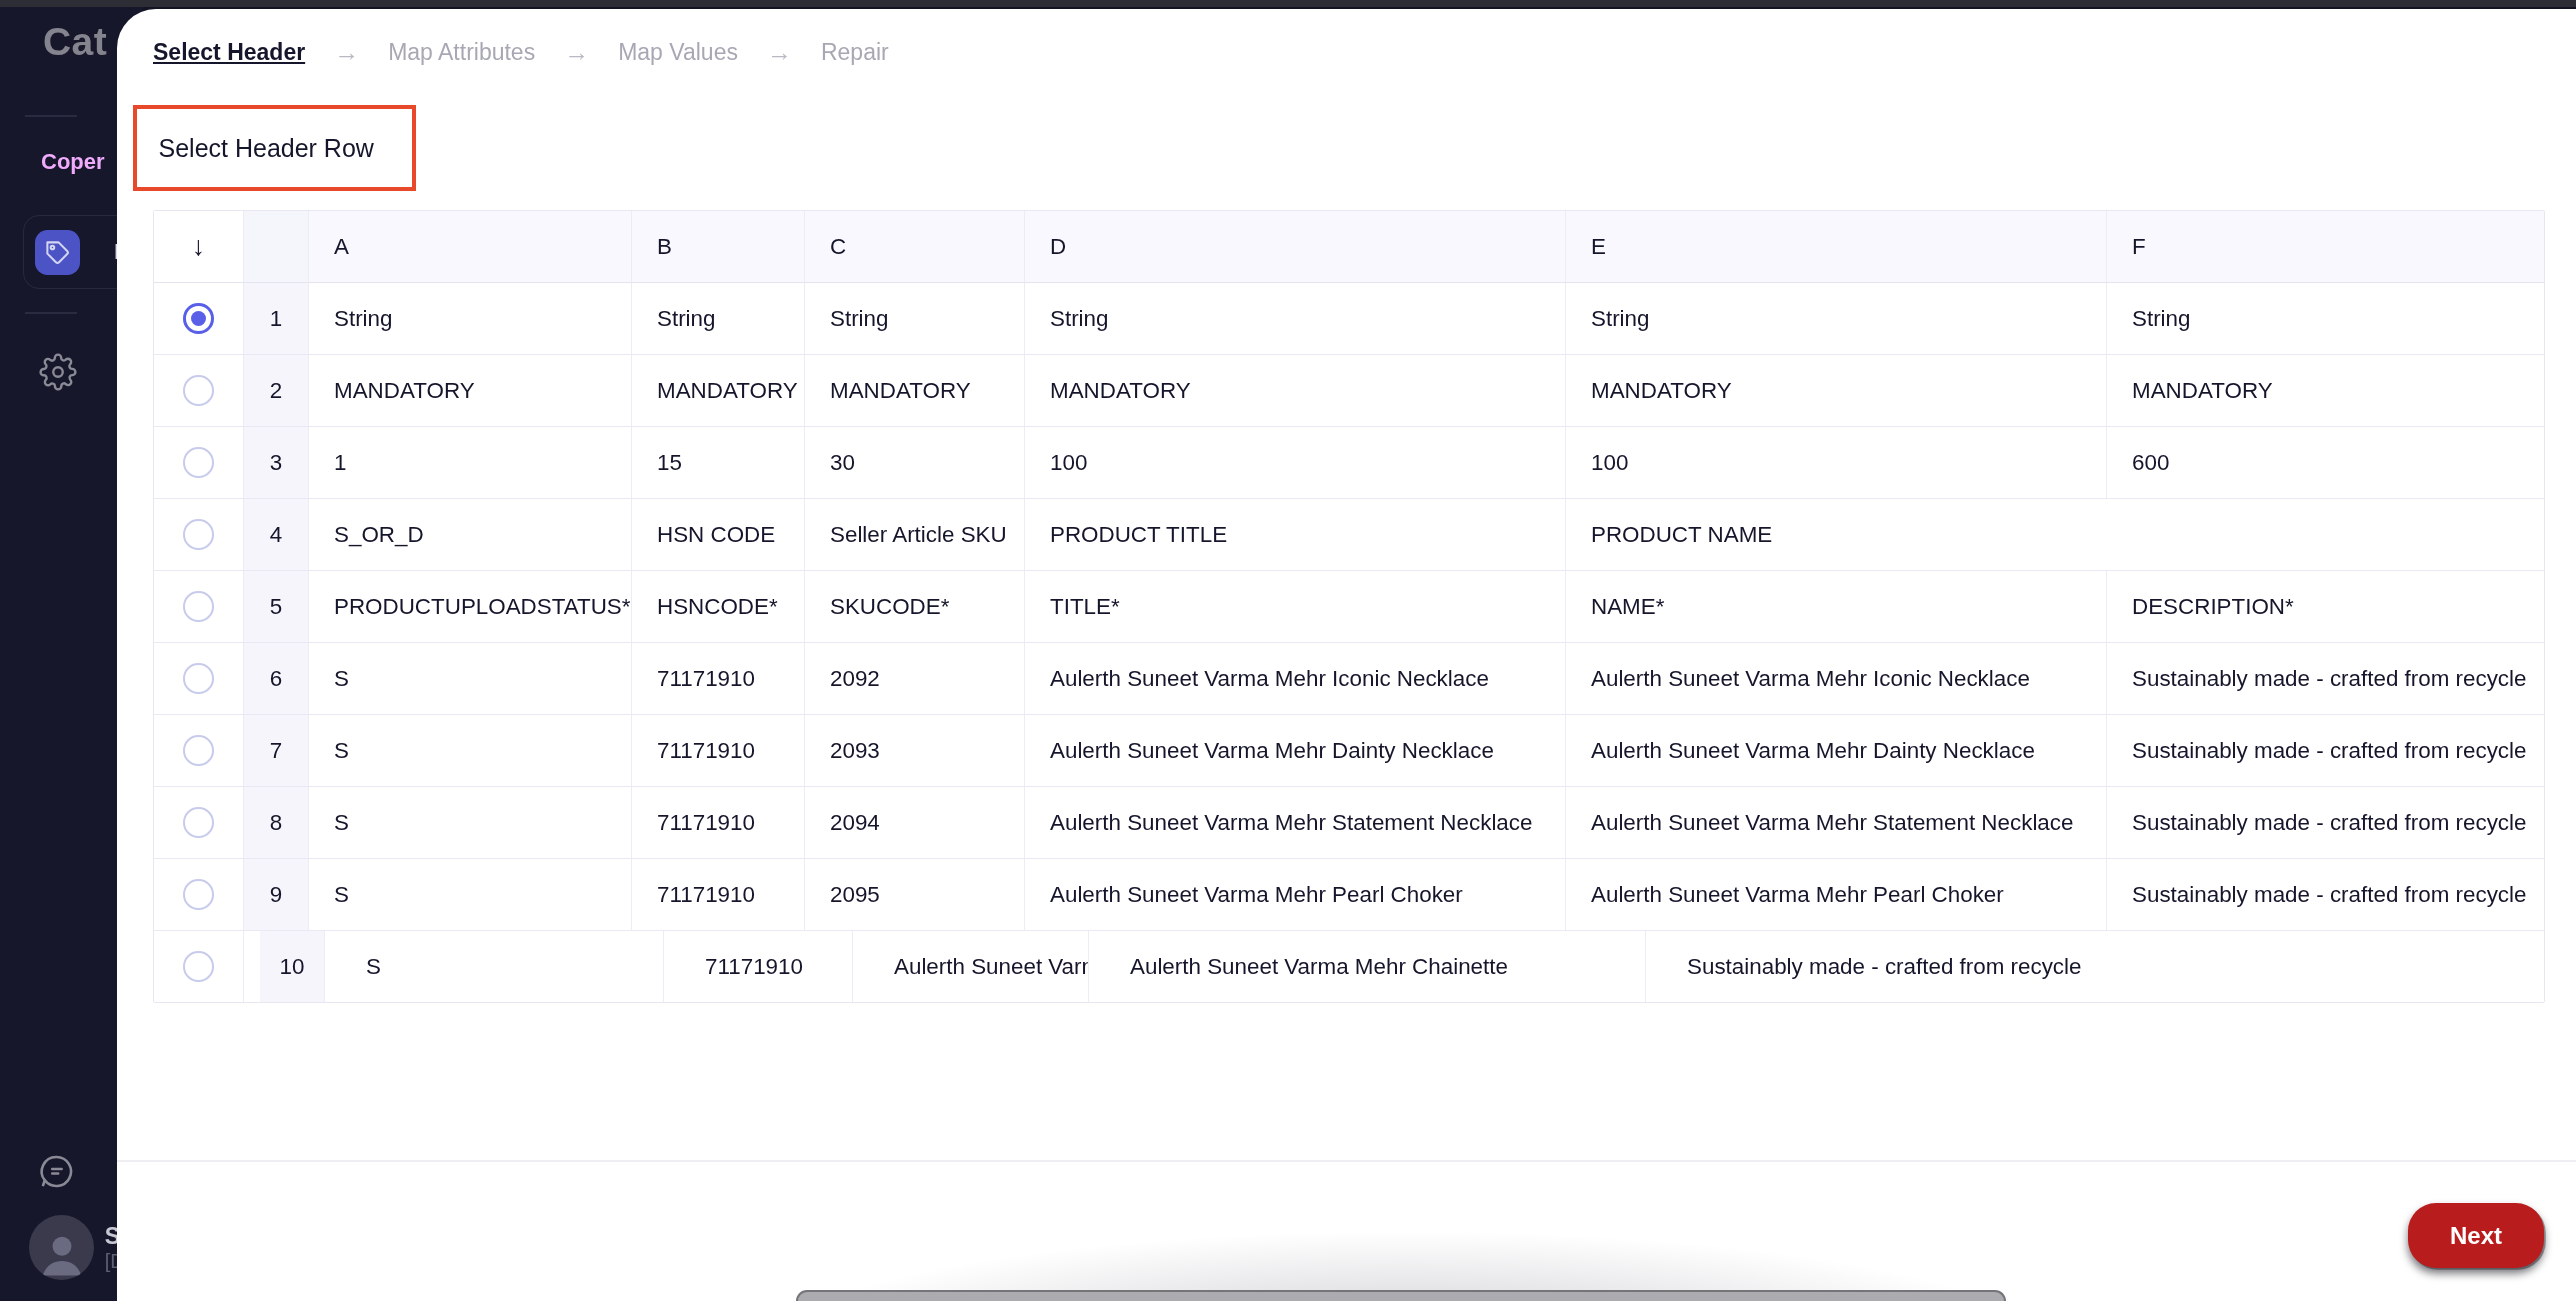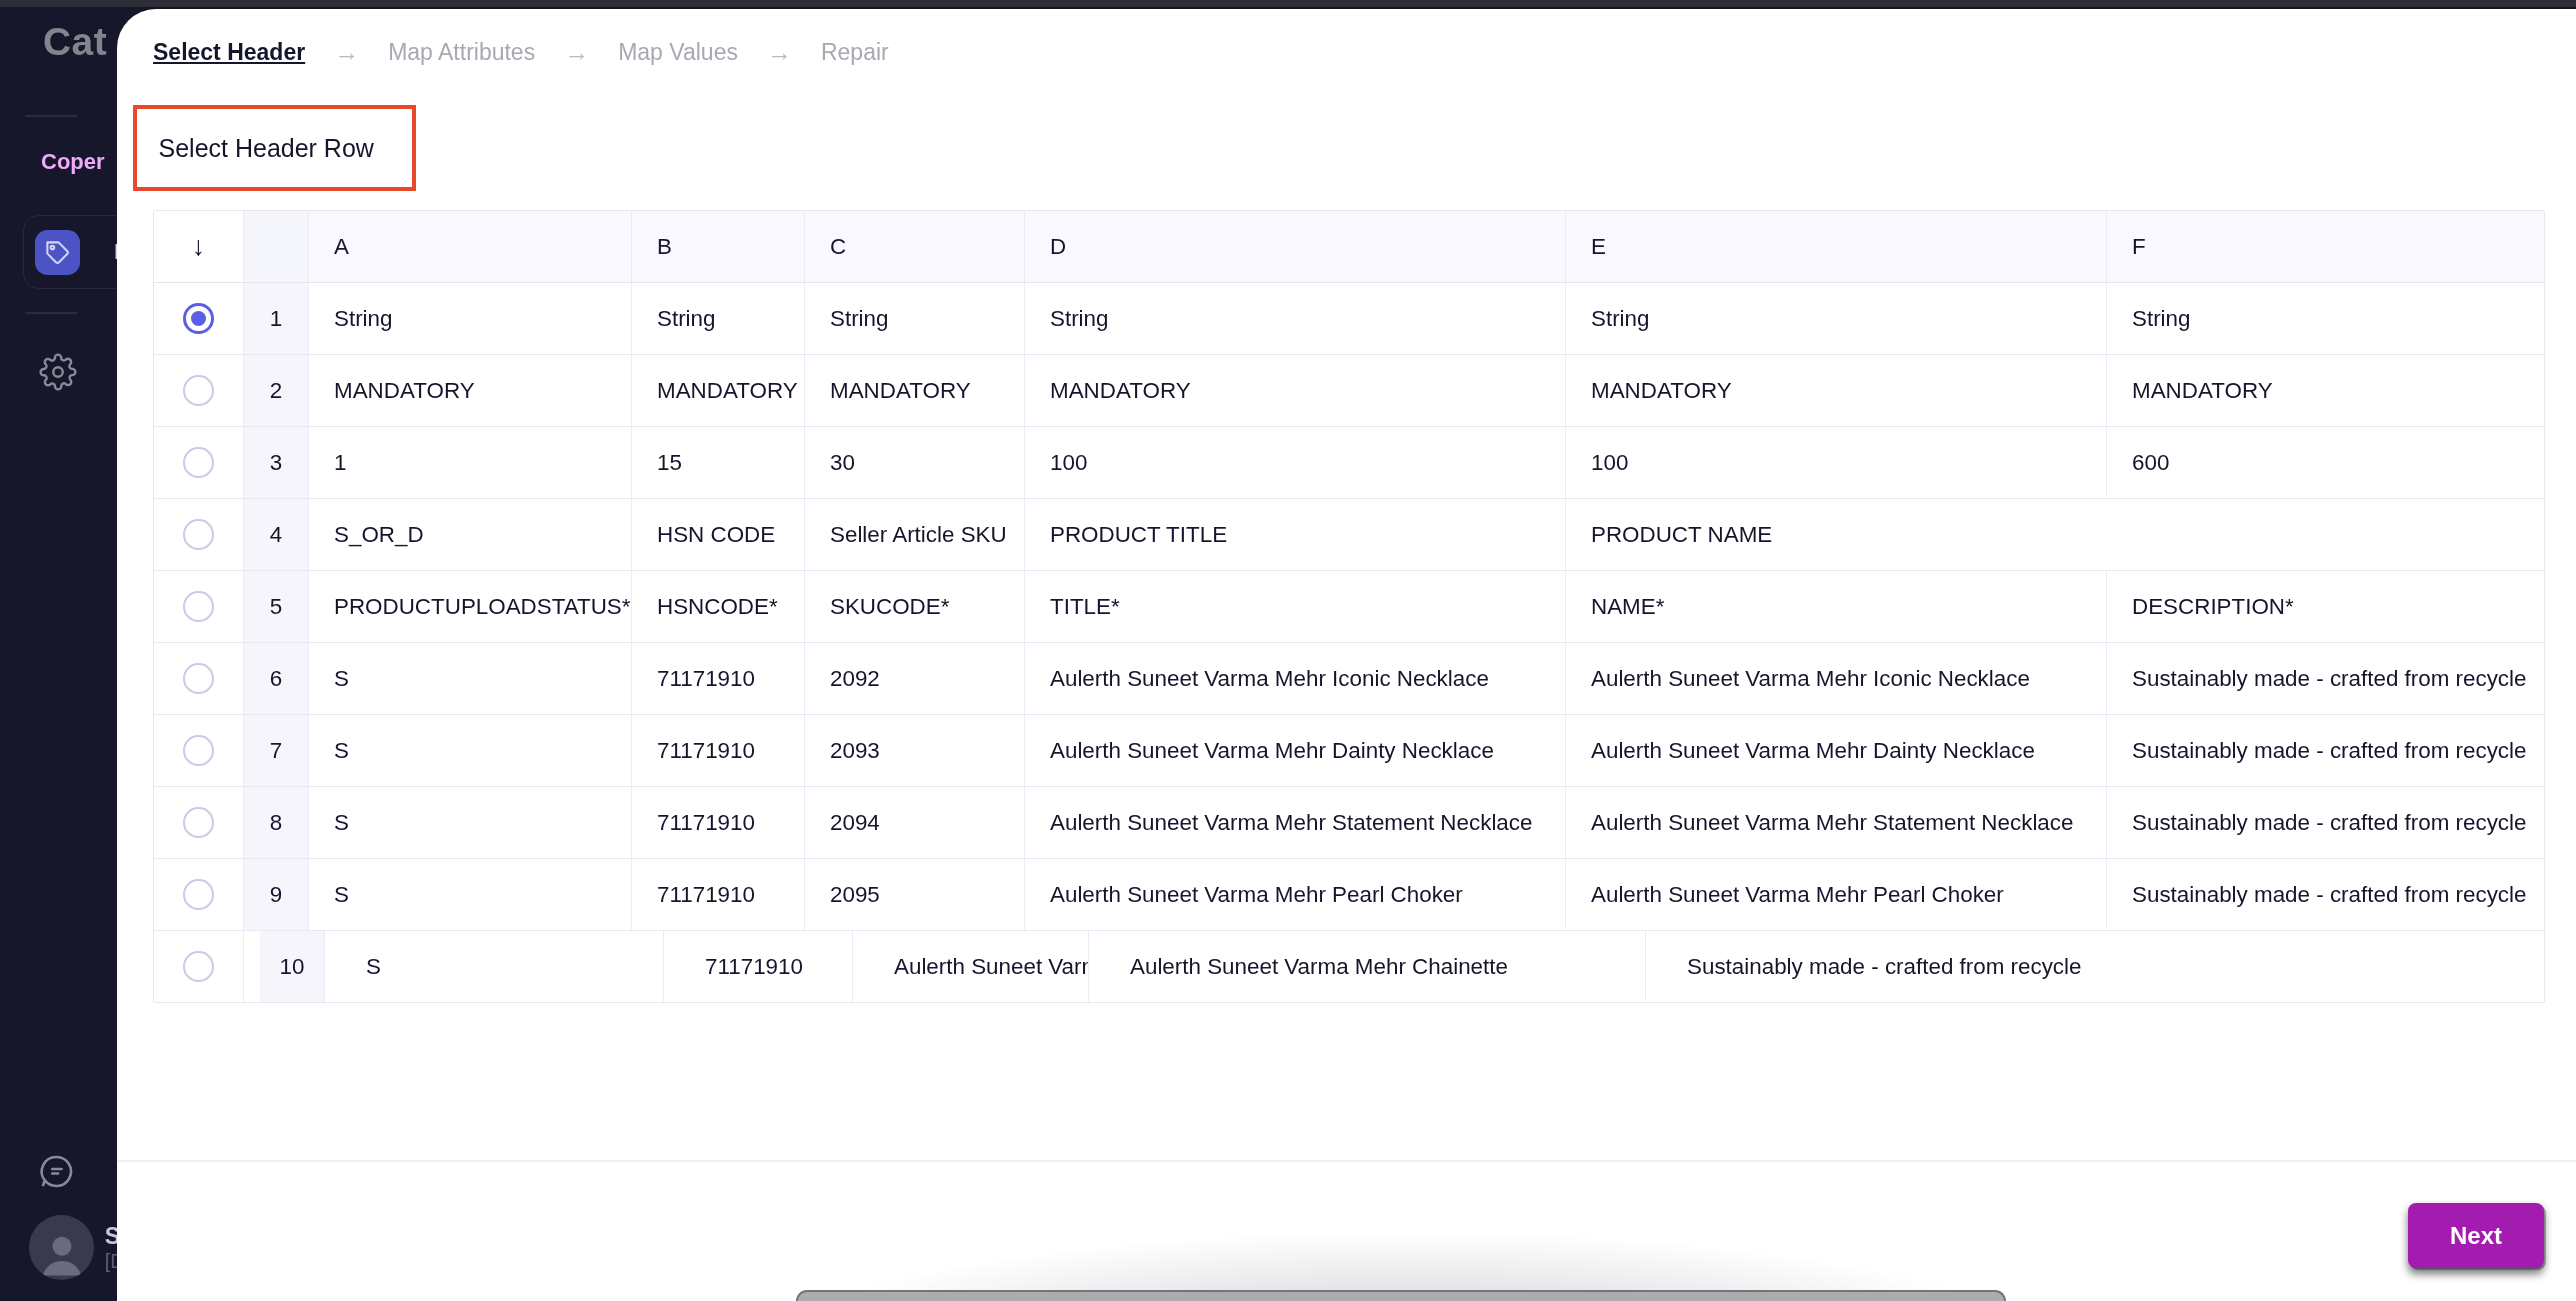--- a/index.html
+++ b/index.html
@@ -133,21 +133,21 @@
   }
 
   
   .footer-divider {
     position: absolute; left: 0; right: 0; top: 1151px; height: 1.8px;
     background: #EFEFF3;
   }
   .next-button {
     position: absolute; right: 32px; top: 1194px;
     width: 136px; height: 65px;
-    background: #a21caf; border: none; border-radius: 8px;
+    background: #b91c1c; border: none; border-radius: 28px;
     color: #FFFFFF; font-size: 24px; font-weight: bold;
     font-family: inherit;
     box-shadow: 0 5.4px 9px rgba(8,8,16,0.55), 1.8px 1.8px 0 rgba(8,8,16,0.35);
     cursor: pointer;
   }
   .sheet-shadow {
     position: absolute; bottom: -54px; left: 627px; width: 1327px; height: 125px;
     background: radial-gradient(ellipse at center bottom, rgba(110,110,125,0.38), rgba(110,110,125,0) 70%);
     pointer-events: none;
   }

